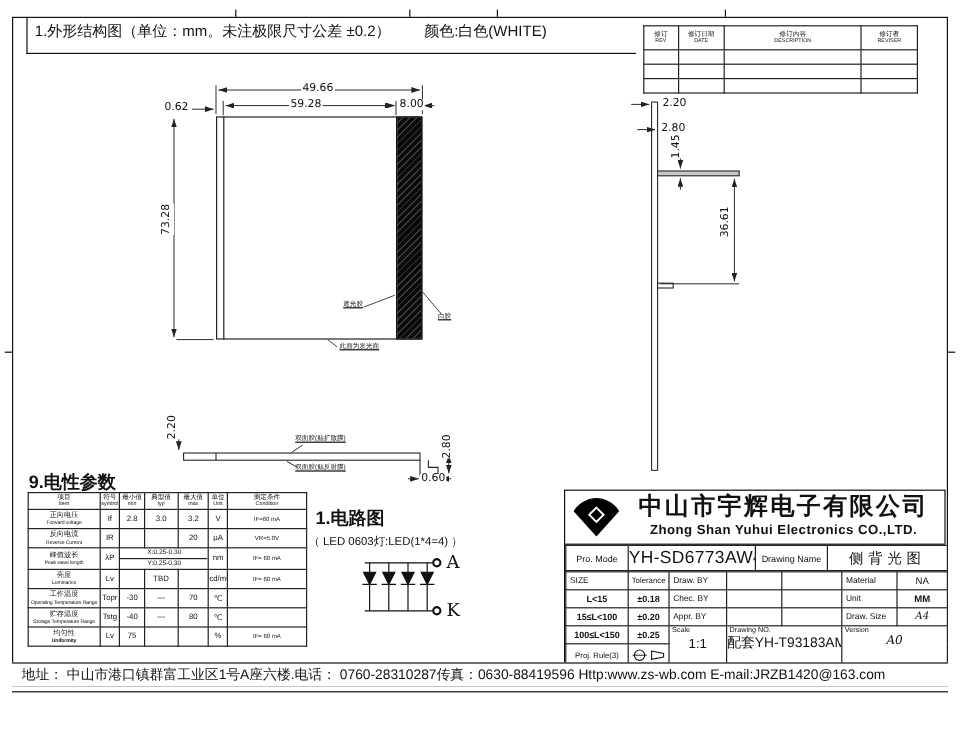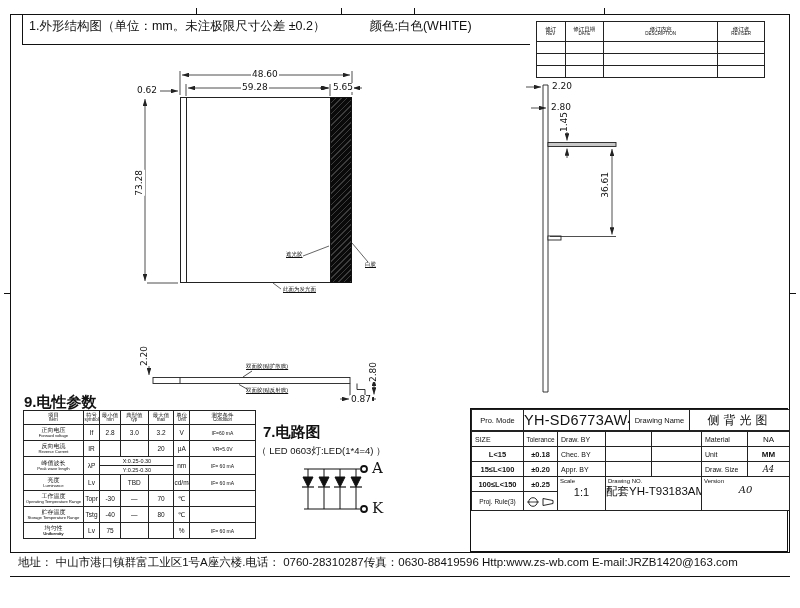--- a/index.html
+++ b/index.html
@@ -33,21 +33,21 @@
 <div class="abs" style="left:10px;top:576px;width:780px;border-top:1px solid #111;z-index:1"></div>
 <div class="frame-tick" style="left:196px;top:8px"></div>
 <div class="frame-tick" style="left:341px;top:8px"></div>
 <div class="frame-tick" style="left:414px;top:8px"></div>
 <div class="frame-tick" style="left:604px;top:8px"></div>
 <div class="abs" style="left:4px;top:293px;width:6px;border-top:1px solid #111;z-index:2"></div>
 <div class="abs" style="left:790px;top:293px;width:6px;border-top:1px solid #111;z-index:2"></div>
 
 <div class="abs" style="left:22px;top:14px;width:508px;height:31px;border-left:1px solid #111;border-bottom:1px solid #111;z-index:2;display:flex;align-items:center;padding:0 0 6px 6px">
   <span style="font-size:12.5px;white-space:nowrap">1.外形结构图（单位：mm。未注极限尺寸公差 ±0.2）</span>
-  <span style="font-size:12.5px;margin-left:44px;white-space:nowrap">颜色:白色(WHITE)</span>
+  <span style="font-size:12.5px;margin-left:28px;white-space:nowrap">颜色:白色(WHITE)</span>
 </div>
 
 <table class="abs" style="left:536px;top:21px;width:229px;z-index:2">
   <colgroup>
       <col style="width:28px">
       <col style="width:38px">
       <col style="width:112px">
       <col style="width:46px">
     </colgroup>
   <tbody>
@@ -172,37 +172,37 @@
       <path d="M356,469 V477"></path>
         <polygon points="351,477 361,477 356,487" fill="#111"></polygon>
         <path d="M350,487 H362" stroke-width="1.2"></path>
         <path d="M356,487 V509"></path>
     </g>
     <circle cx="364" cy="469" r="3" fill="#fff" stroke-width="1.8"></circle>
     <circle cx="364" cy="509" r="3" fill="#fff" stroke-width="1.8"></circle>
   </g>
 </svg>
 
-<span class="dim" style="left:251px;top:70px">48.60</span>
+<span class="dim" style="left:251px;top:70px">49.66</span>
 <span class="dim" style="left:241px;top:83px">59.28</span>
-<span class="dim" style="left:332px;top:83px">5.65</span>
+<span class="dim" style="left:332px;top:83px">8.00</span>
 <span class="dim" style="left:136px;top:86px">0.62</span>
 <span class="dim dimv" style="left:134px;top:170px">73.28</span>
 <span class="lead" style="left:286px;top:252px">遮光胶</span>
 <span class="lead" style="left:365px;top:262px">白胶</span>
 <span class="lead" style="left:283px;top:287px">此面为发光面</span>
 
 <span class="dim" style="left:551px;top:82px">2.20</span>
 <span class="dim" style="left:550px;top:103px">2.80</span>
 <span class="dim dimv" style="left:559px;top:112px">1.45</span>
 <span class="dim dimv" style="left:600px;top:172px">36.61</span>
 
 <span class="dim dimv" style="left:139px;top:346px">2.20</span>
 <span class="dim dimv" style="left:368px;top:362px">2.80</span>
-<span class="dim" style="left:350px;top:395px">0.87</span>
+<span class="dim" style="left:350px;top:395px">0.60</span>
 <span class="lead" style="left:246px;top:364px">双面胶(贴扩散膜)</span>
 <span class="lead" style="left:246px;top:388px">双面胶(贴反射膜)</span>
 
 <span class="sec-title" style="left:24px;top:393px">9.电性参数</span>
 <table class="abs" style="left:23px;top:410px;width:233px;z-index:2">
   <colgroup>
       <col style="width:58px">
       <col style="width:16px">
       <col style="width:20px">
       <col style="width:27px">
@@ -322,26 +322,34 @@
     <td class="num">Lv</td>
         <td class="num">75</td>
     <td class="num"></td>
         <td class="num"></td>
     <td class="num">%</td>
         <td class="cond">IF= 60 mA</td>
   </tr>
 </tbody>
   </table>
 
-<span class="sec-title" style="left:263px;top:423px">7.电路图</span>
+<span class="sec-title" style="left:263px;top:423px">1.电路图</span>
 <span class="abs" style="left:257px;top:445px;font-size:9.5px;z-index:4;white-space:nowrap">（ LED 0603灯:LED(1*4=4) ）</span>
 <span class="abs" style="left:372px;top:459px;font-size:15px;font-family:'DejaVu Serif',serif;z-index:4">A</span>
 <span class="abs" style="left:372px;top:499px;font-size:15px;font-family:'DejaVu Serif',serif;z-index:4">K</span>
 
 <div class="abs" style="left:470px;top:408px;width:318px;height:144px;border:1.5px solid #111;z-index:4;background:#fff">
+  <div style="height:45px;border-bottom:1px solid #111;position:relative">
+    <svg width="40" height="34" style="position:absolute;left:6px;top:5px">
+      <path d="M20,1 C27,1 35,5 39,12 L20,33 L1,12 C5,5 13,1 20,1 Z" fill="#000"></path>
+      <path d="M20,9 L26,15 L20,21 L14,15 Z" fill="none" stroke="#fff" stroke-width="1.6"></path>
+    </svg>
+    <div style="margin-left:48px;text-align:center;font-size:20px;font-weight:bold;letter-spacing:2px;line-height:26px;white-space:nowrap">中山市宇辉电子有限公司</div>
+    <div style="margin-left:48px;text-align:center;font-size:11px;font-weight:bold;letter-spacing:0.4px;line-height:14px;white-space:nowrap">Zhong Shan Yuhui Electronics CO.,LTD.</div>
+  </div>
   <table style="width:100%;border:0">
     <colgroup>
         <col style="width:52px">
         <col style="width:106px">
         <col style="width:60px">
         <col style="width:100px">
       </colgroup>
     <tbody>
         <tr style="height:21px">
       <td style="font-size:7.5px">Pro. Mode</td>

